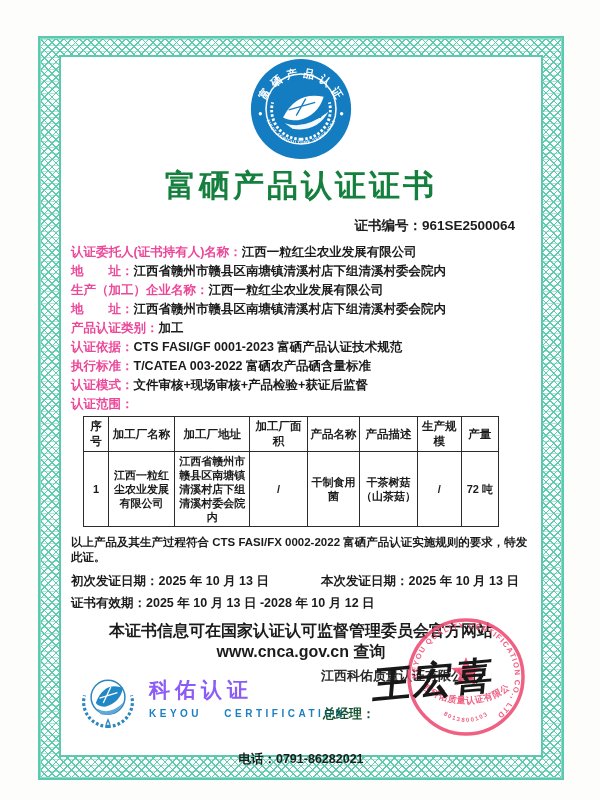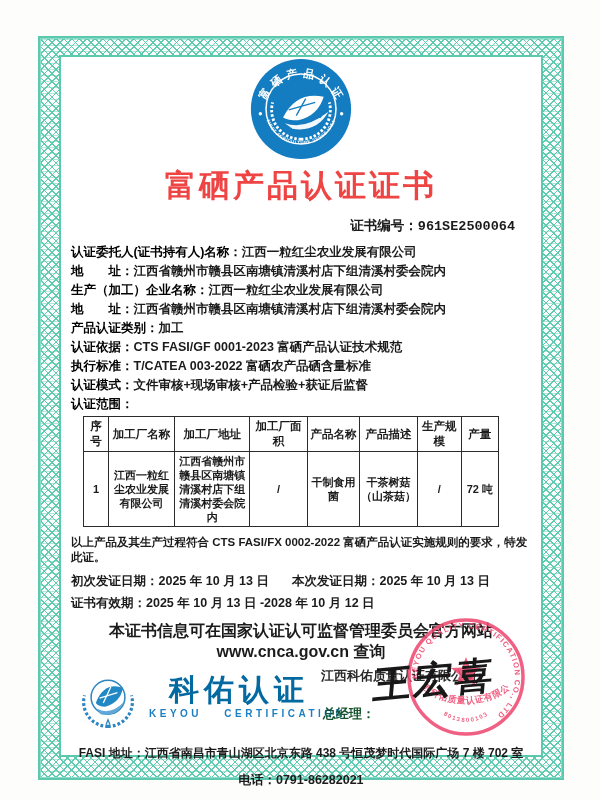--- a/index.html
+++ b/index.html
@@ -6,38 +6,38 @@
   body{width:600px;height:800px;background:#fdfdfc;font-family:"Liberation Sans",sans-serif;position:relative;overflow:hidden;}
   .frame{position:absolute;left:38px;top:36px;width:526px;height:744px;box-sizing:border-box;padding:21px;
     background:
       repeating-linear-gradient(45deg, rgba(88,201,174,.95) 0 1.2px, rgba(0,0,0,0) 1.2px 5.5px),
       repeating-linear-gradient(-45deg, rgba(88,201,174,.95) 0 1.2px, rgba(0,0,0,0) 1.2px 5.5px),
       repeating-linear-gradient(0deg, rgba(88,201,174,.45) 0 1px, rgba(0,0,0,0) 1px 6px);
     border:2px solid #5cc9ae; box-shadow: inset 0 0 0 1px #8adcc8;}
   .content{background:#fff;width:100%;height:100%;box-sizing:border-box;padding:0 10px;position:relative;
     color:#1b1b1b;font-weight:bold;box-shadow:0 0 0 2px #5cc9ae;}
   .badge-wrap{text-align:center;margin-top:-2px;height:104px;}
-  .title{text-align:center;font-size:31px;letter-spacing:3px;margin-top:4px;color:#ef4444;font-weight:900;}
-  .certno{text-align:right;font-size:13.5px;margin:10px 16px 0 0;font-family:Liberation Mono, monospace;}
+  .title{text-align:center;font-size:31px;letter-spacing:3px;margin-top:4px;color:#15803d;font-weight:900;}
+  .certno{text-align:right;font-size:13.5px;margin:10px 16px 0 0;}
   .fields{margin-top:8px;font-size:12.5px;line-height:19px;}
   .frow{white-space:nowrap;}
-  .frow .lbl{color:#000000;}
+  .frow .lbl{color:#ec4899;}
   .frow.indent{padding-left:63px;}
   table.scope{border-collapse:collapse;width:416px;margin:2px auto 0 12px;font-size:11px;table-layout:fixed;}
   table.scope th,table.scope td{border:1px solid #2b2b2b;text-align:center;padding:2px 1px;font-weight:bold;color:#1b1b1b;}
   table.scope th{height:22px;font-size:11.5px;}
   table.scope td{height:64px;line-height:14px;}
   .statement{font-size:11.5px;margin-top:8px;}
-  .dates{display:flex;gap:23px;font-size:12.5px;margin-top:8px;}
+  .dates{display:flex;gap:52px;font-size:12.5px;margin-top:8px;}
   .validity{font-size:12.5px;margin-top:5px;}
   .note{text-align:center;font-size:16px;margin-top:9px;}
   .footer{position:relative;height:74px;margin-top:4px;}
   .keyou{position:absolute;left:6px;top:2px;display:flex;align-items:flex-start;}
   .keyou-text{margin-left:10px;margin-top:6px;}
-  .keyou-cn{font-size:30px;color:#0369a1;letter-spacing:5px;font-weight:900;line-height:30px;margin-left:20px;}
+  .keyou-cn{font-size:21px;color:#8b5cf6;letter-spacing:5px;font-weight:900;line-height:30px;}
   .keyou-en{font-size:10px;color:#1c7fc1;letter-spacing:3.5px;word-spacing:16px;margin-top:3px;}
   .company{position:absolute;left:250px;top:0px;font-size:13px;color:#2a2a2a;}
   .signer{position:absolute;left:252px;top:38px;font-size:13px;color:#14532d;}
   .signature{position:absolute;left:302px;top:-12px;font-size:38px;color:#181818;
     font-family:"DejaVu Serif","Liberation Serif",serif;transform:rotate(-5deg) skewX(-10deg);letter-spacing:3px;z-index:3;}
   .stamp{position:absolute;left:333px;top:-52px;width:124px;height:124px;opacity:.88;z-index:2;}
   .fasi{text-align:center;font-size:12px;margin-top:4px;}
   .bottomline{display:flex;justify-content:center;gap:62px;font-size:12.5px;margin-top:10px;}
 </style>
 </head>
@@ -172,22 +172,19 @@
         <polygon fill="#ee4b71" points="62,42 66.1,52.6 77.2,52.9 68.4,59.9 71.6,70.7 62,64.3 52.4,70.7 55.6,59.9 46.8,52.9 57.9,52.6"></polygon>
         <text font-size="9" font-weight="bold" fill="#ee4b71" letter-spacing="0.5">
           <textPath href="#stampMid" startOffset="50%" text-anchor="middle">江西科佑质量认证有限公司</textPath>
         </text>
         <text font-size="6" font-weight="bold" fill="#ee4b71" letter-spacing="1.5">
           <textPath href="#stampNum" startOffset="50%" text-anchor="middle">8013800103</textPath>
         </text>
       </svg>
     </div>
 
-    <div class="fasi">
-      <span>FASI 地址：</span><span>江西省南昌市青山湖区北京东路 438 号恒茂梦时代国际广场 7 楼 702 室</span>
-    </div>
 
     <div class="bottomline">
       <span><span>电话：</span><span>0791-86282021</span></span>
     </div>
 
   </div>
 </div>
 
 </body></html>

